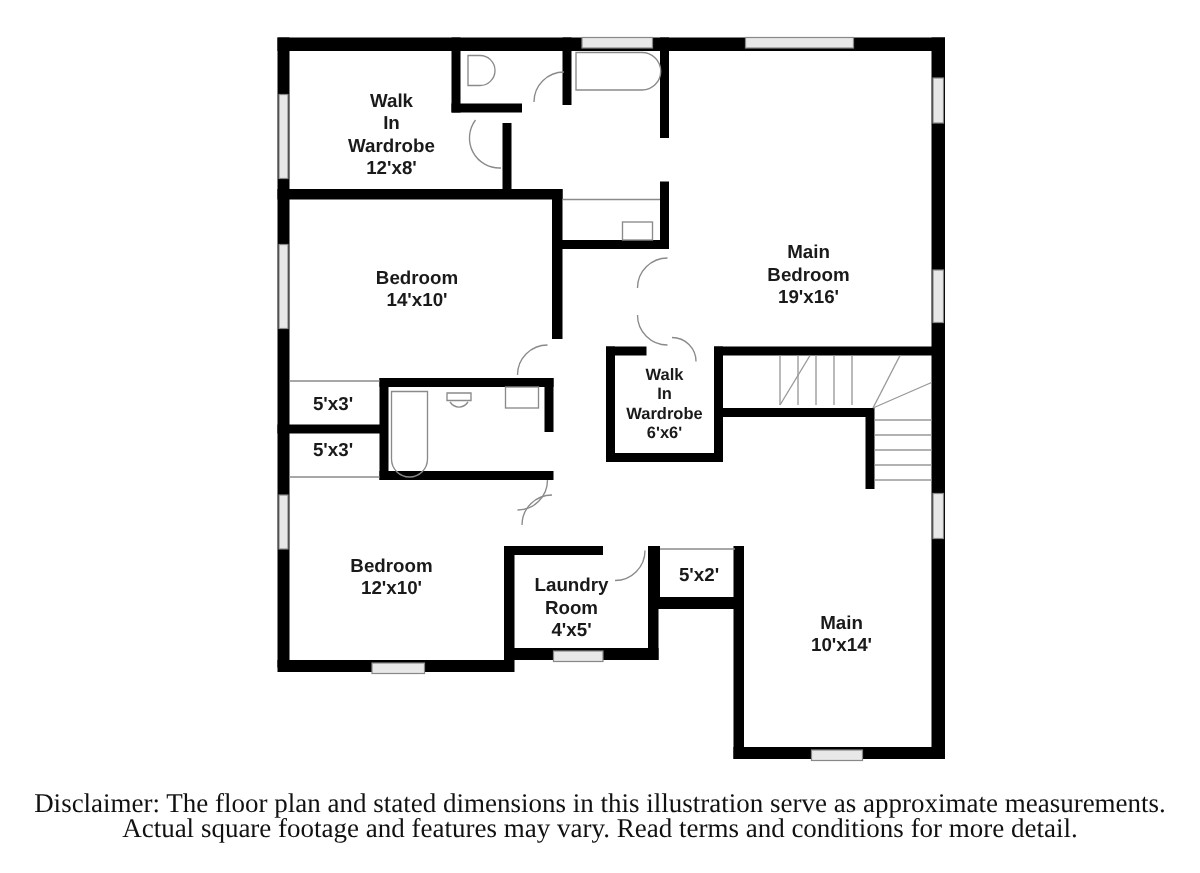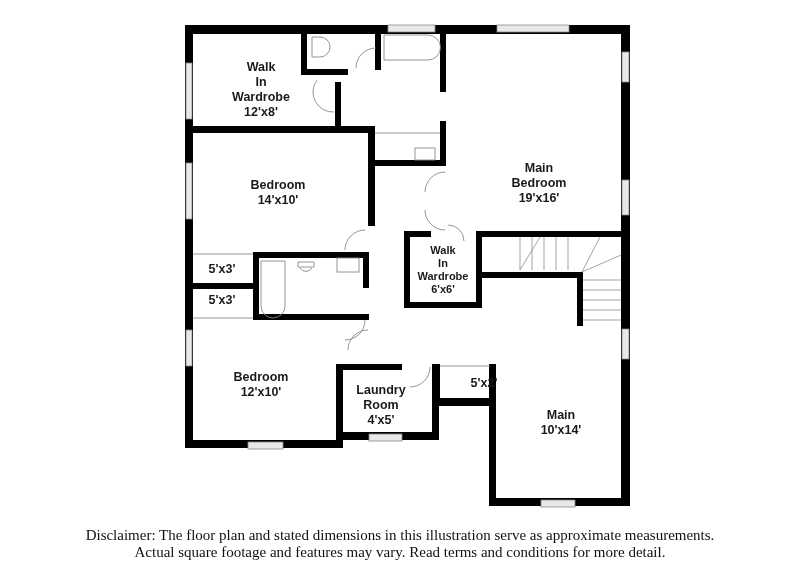--- a/index.html
+++ b/index.html
@@ -1,21 +1,21 @@
 <!DOCTYPE html>
 <html><head>
 <meta charset="utf-8">
 <style>
   html, body { margin:0; padding:0; background:#ffffff; }
   body { width:800px; height:582px; position:relative; overflow:hidden; font-family:"DejaVu Serif", "Liberation Serif", serif; color:#111; }
   #plan { position:absolute; left:0; top:0; width:800px; height:582px; }
   .label { position:absolute; text-align:center; font-family:Liberation Sans, sans-serif; font-weight:bold; color:#1a1a1a; line-height:15px; font-size:12.5px; transform:translateX(-50%); white-space:nowrap; }
   .label span { display:block; }
   .label.small { font-size:11px; line-height:13px; }
-  .disclaimer { position:absolute; left:0; width:800px; top:527px; text-align:center; font-family:"Liberation Serif", serif; font-size:15px; line-height:17px; color:#111; }
+  .disclaimer { position:absolute; left:0; width:800px; top:527px; text-align:center; font-family:"Liberation Serif", serif; font-size:18px; line-height:17px; color:#111; }
   .disclaimer span { display:block; }
 </style>
 </head>
 <body>
 
 <svg id="plan" viewBox="0 0 800 582" xmlns="http://www.w3.org/2000/svg">
   <g fill="#000">
 
     <rect x="185" y="25" width="445" height="9"></rect>
 
@@ -172,21 +172,21 @@
   <span>Bedroom</span>
   <span>12'x10'</span>
 </div>
 
 <div class="label" style="left:381px; top:383px;">
   <span>Laundry</span>
   <span>Room</span>
   <span>4'x5'</span>
 </div>
 
-<div class="label" style="left:466px; top:376px;margin-left:18px;">
+<div class="label" style="left:466px; top:376px;">
   <span>5'x2'</span>
 </div>
 
 <div class="label" style="left:561px; top:408px;">
   <span>Main</span>
   <span>10'x14'</span>
 </div>
 
 <div class="disclaimer">
   <span>Disclaimer: The floor plan and stated dimensions in this illustration serve as approximate measurements.</span>

